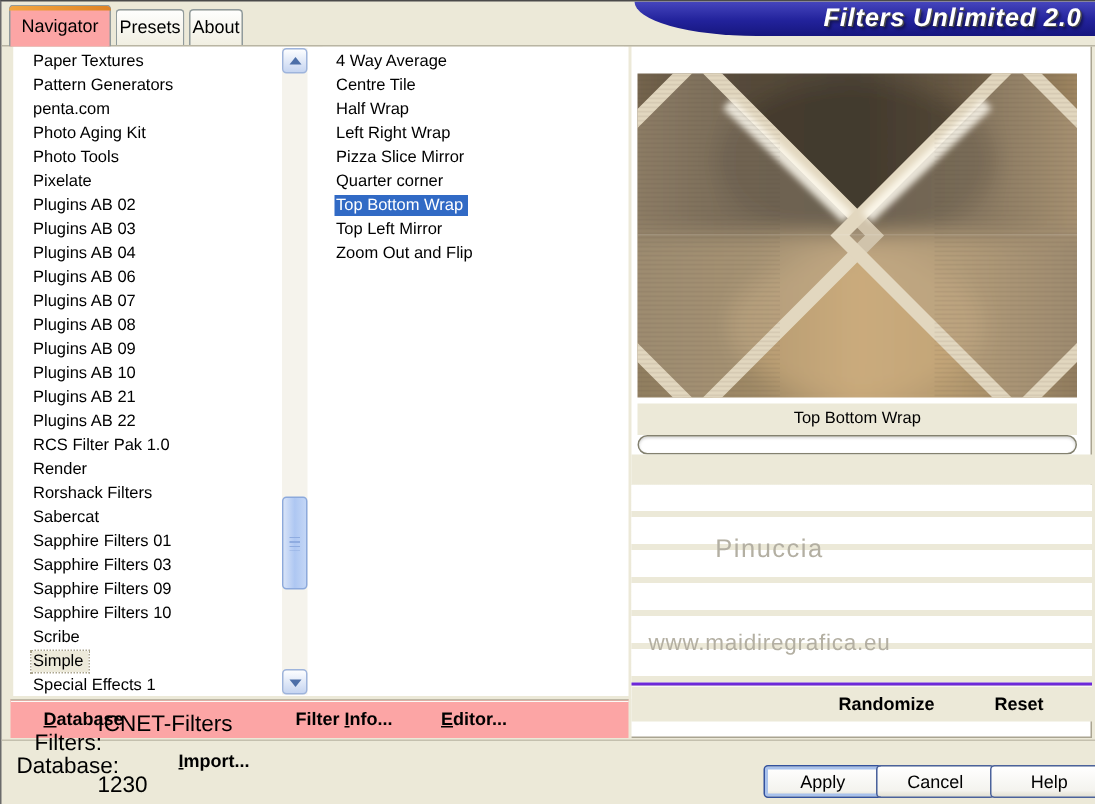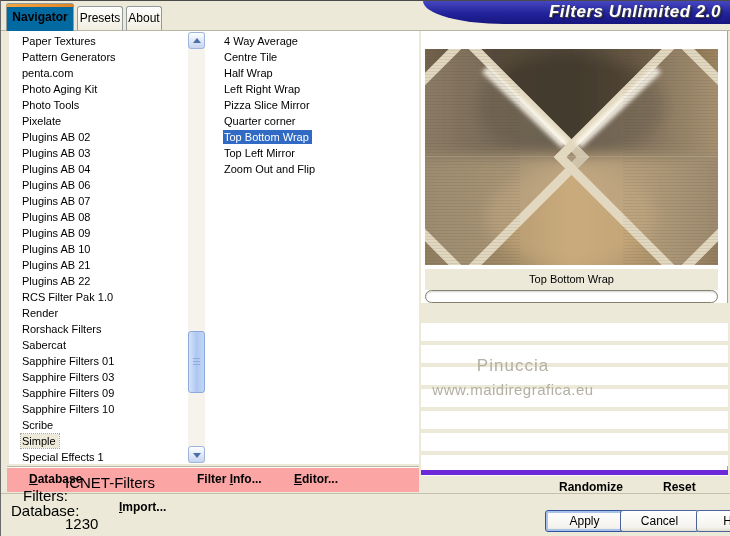--- a/index.html
+++ b/index.html
@@ -26,21 +26,21 @@
   .tab {
     position:absolute; font-size:12px; color:#000; text-align:center;
     border:1px solid #919B9C; border-bottom:none;
     border-radius:3px 3px 0 0; cursor:default; z-index:3;
   }
   .tab.inactive {
     top:5px; height:24px; line-height:22px;
     background:linear-gradient(180deg,#FEFEFD,#F1EFE2);
   }
   .tab.active {
-    top:2px; height:28px; line-height:27px; background:#0369a1; z-index:4;font-weight:bold;
+    top:2px; height:28px; line-height:27px; background:#fca5a5; z-index:4;
   }
   .tab.active::before {
     content:""; position:absolute; top:0; left:-1px; right:-1px; height:3px;
     background:linear-gradient(90deg,#F2A640,#E08326);
     border-radius:3px 3px 0 0;
   }
   #tab-navigator { left:5px;  width:68px; }
   #tab-presets   { left:76px; width:46px; }
   #tab-about     { left:125px;width:36px; }
   .pane-top-line { position:absolute; top:29px; left:0; width:730px; height:1px; background:#B9B5A3; z-index:2; }
@@ -98,24 +98,24 @@
   .gap-band { position:absolute; left:0; top:272px; width:307px; height:20px; background:#ECE9D8; }
   .param-rows {
     position:absolute; left:0; top:292px; width:307px; height:143px;
     background:repeating-linear-gradient(180deg,#FFFFFF 0 18px,#ECE9D8 18px 22px);
   }
   .watermark {
     position:absolute; left:2px; top:322px; width:180px; text-align:center;
     color:#B3AFA2; line-height:1.5;
   }
   .watermark .w1 { font-size:17px; letter-spacing:1px; }
-  .watermark .w2 { font-size:15px; letter-spacing:.5px; }
+  .watermark .w2 { font-size:15px; letter-spacing:.5px;margin-top:39px; }
   .panel-strip {
-    position:absolute; left:0; top:439px; width:307px; height:26px;
-    background:#ECE9D8; border-top:5px solid #6d28d9;
+    position:absolute; left:0; top:424px; width:307px; height:26px;
+    background:#ECE9D8; border-top:2px solid #6d28d9;
     box-shadow:inset 0 1px 0 #FAF9F4;
   }
   .strip-label { position:absolute; top:0; height:26px; line-height:25px; font-size:12px; font-weight:bold; color:#000; cursor:default; }
   #randomize-label { left:138px; }
   #reset-label { left:242px; }
   
   .menustrip {
     position:absolute; left:6px; top:465px; width:412px; height:26px;
     background:#fca5a5; border-top:1px solid #BDB8A6;
     box-shadow:inset 0 1px 0 #FBFAF6;
@@ -127,21 +127,21 @@
   
   .status { position:absolute; font-size:15px; color:#000; }
   #status-db-label { left:10px; top:501px; }
   #status-db-value { left:64px; top:473px; }
   #status-f-label  { left:10px; top:486px;margin-left:12px; }
   #status-f-value  { left:64px; top:514px; }
   .btn {
     position:absolute; top:509px; width:79px; height:22px;
     font-family:"Liberation Sans", sans-serif; font-size:12px; color:#000;
     background:linear-gradient(180deg,#FFFFFF 0%,#F4F3EE 80%,#E2E0D2 100%);
-    border:1px solid #4B629B; border-radius:3px; cursor:default;margin-left:36px;
+    border:1px solid #4B629B; border-radius:3px; cursor:default;
   }
   #apply-button  { left:508px; box-shadow:inset 0 0 0 2px #A9C2EC; border-color:#33529E; }
   #cancel-button { left:583px; }
   #help-button   { left:659px; }
 </style>
 </head>
 <body>
 
 <div id="app">
 

